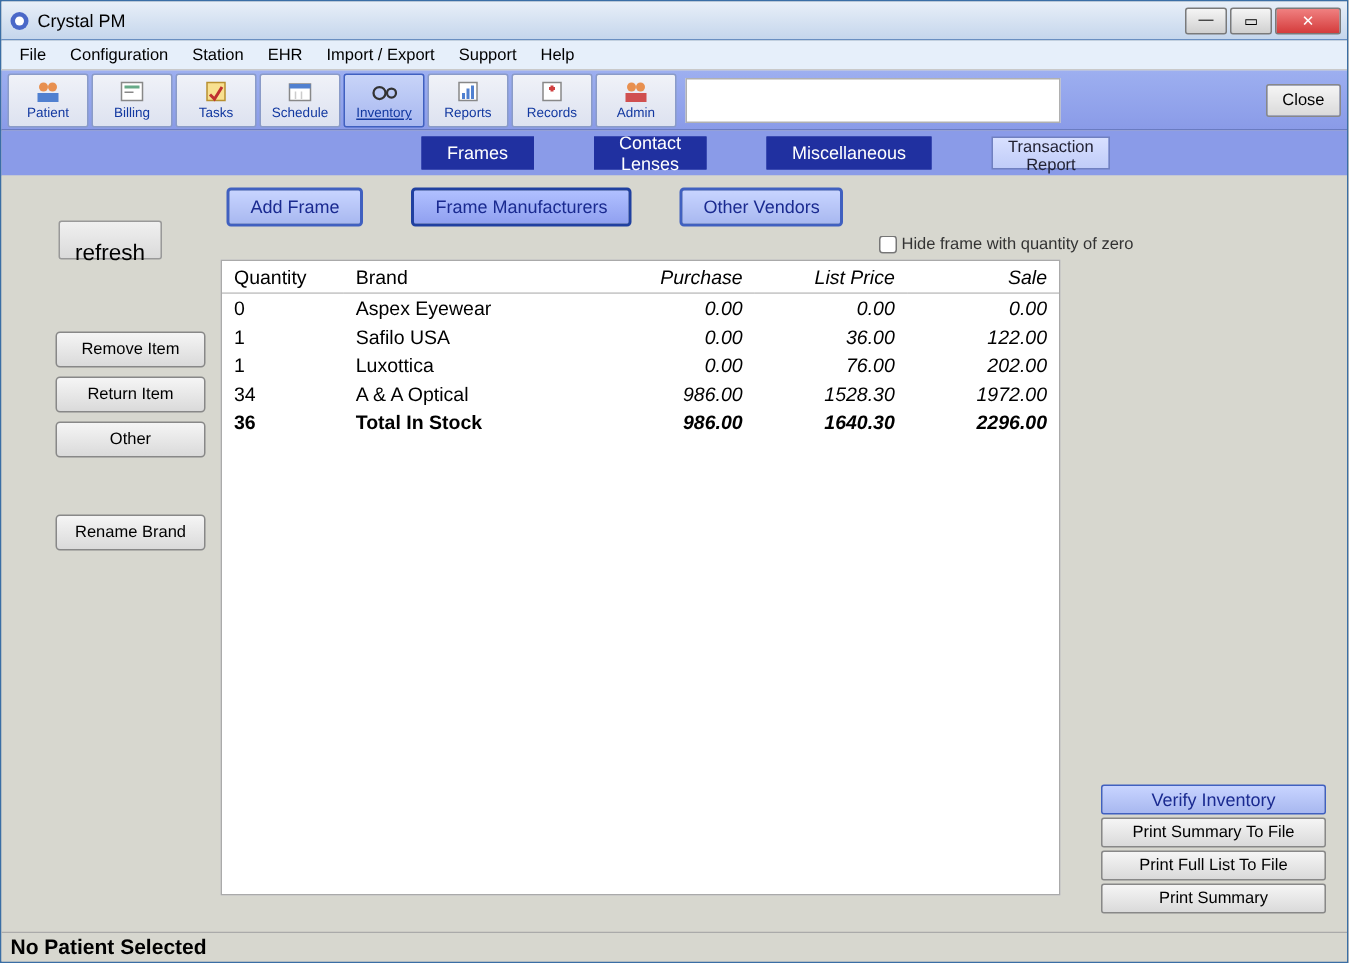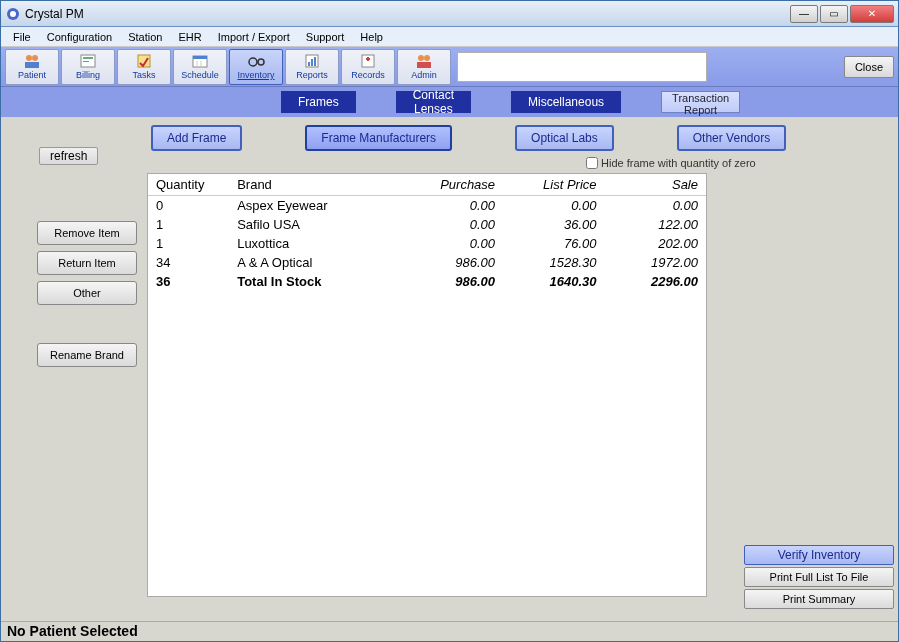--- a/index.html
+++ b/index.html
@@ -16,37 +16,37 @@
   .toolbar { height: 40px; background: linear-gradient(#9daff0, #8a9be8); display: flex; align-items: center; padding: 0 4px; border-bottom: 1px solid #6a7bc1; }
   .tool-btn { width: 54px; height: 36px; background: linear-gradient(#f0f2f8, #dde2f0); border: 1px solid #8a9bc8; border-radius: 2px; margin-right: 2px; display: flex; flex-direction: column; align-items: center; justify-content: center; font-size: 9px; color: #1238a0; cursor: pointer; }
   .tool-btn.active { background: linear-gradient(#c8d4f8, #a8b8f0); border-color: #4060c0; text-decoration: underline; }
   .tool-icon { width: 18px; height: 16px; margin-bottom: 1px; }
   .tool-blank { width: 250px; height: 30px; background: #fff; border: 1px solid #b0b0b0; margin-left: 4px; }
   .close-btn { margin-left: auto; height: 22px; padding: 0 10px; background: linear-gradient(#f5f5f5, #dadada); border: 1px solid #888; border-radius: 2px; font-size: 11px; cursor: pointer; }
   .subnav { height: 30px; background: #8a9be8; display: flex; align-items: center; padding: 0 260px 0 280px; gap: 40px; }
   .subnav-btn { height: 22px; padding: 0 16px; background: #2030a0; color: #fff; border: 1px solid #2030a0; font-size: 12px; cursor: pointer; display: flex; align-items: center; }
   .tx-report { margin-left: auto; height: 22px; padding: 0 10px; background: linear-gradient(#d8e0ff, #c0ccf8); border: 1px solid #7080c0; font-size: 11px; color: #223; cursor: pointer; }
   .content { flex: 1; background: #d7d7cf; display: flex; flex-direction: column; position: relative; }
-  .action-row { display: flex; align-items: center; padding: 8px 0 4px 150px; gap: 63px; }
+  .action-row { display: flex; align-items: center; padding: 8px 0 4px 150px; gap: 32px; }
   .action-btn { height: 26px; padding: 0 14px; background: linear-gradient(#c8d4ff, #a8b8f0); border: 2px solid #4060c0; color: #1a2a90; font-size: 12px; border-radius: 3px; cursor: pointer; display: flex; align-items: center; }
   .action-btn.selected { background: linear-gradient(#b0c0ff, #90a0f0); border: 2px solid #2040a0; }
-  .refresh-btn { position: absolute; left: 38px; top: 30px; height: 18px; padding: 0 10px; background: linear-gradient(#f0f0f0, #dadada); border: 1px solid #999; font-size: 12px; border-radius: 2px; cursor: pointer; }
+  .refresh-btn { position: absolute; left: 38px; top: 30px; height: 18px; padding: 12px 10px; background: linear-gradient(#f0f0f0, #dadada); border: 1px solid #999; font-size: 15px; border-radius: 2px; cursor: pointer; }
   .checkbox-row { position: absolute; left: 585px; top: 40px; font-size: 11px; color: #333; display: flex; align-items: center; gap: 3px; }
   .checkbox-row input { width: 12px; height: 12px; }
   .main-area { display: flex; flex: 1; padding: 0 10px 0 36px; gap: 10px; }
   .left-buttons { display: flex; flex-direction: column; gap: 6px; padding-top: 66px; width: 100px; }
   .side-btn { height: 24px; background: linear-gradient(#f5f5f5, #dadada); border: 1px solid #888; border-radius: 3px; font-size: 11px; cursor: pointer; }
   .side-gap { height: 26px; }
   .table-wrap { flex: 1; background: #fff; border: 1px solid #aaa; margin-top: 18px; max-width: 560px; height: 424px; overflow: hidden; }
   table { width: 100%; border-collapse: collapse; font-size: 13px; }
   th { text-align: left; padding: 3px 8px; font-weight: normal; background: #fff; border-bottom: 1px solid #ccc; }
   th.num, td.num { text-align: right; font-style: italic; }
   td { padding: 2px 8px; }
   tr.total td { font-weight: bold; }
-  .right-buttons { position: absolute; right: 4px; bottom: 12px; display: flex; flex-direction: column; gap: 2px; width: 150px; }
+  .right-buttons { position: absolute; right: 14px; bottom: 12px; display: flex; flex-direction: column; gap: 2px; width: 150px; }
   .verify-btn { height: 20px; background: linear-gradient(#c8d4ff, #a8b8f0); border: 1px solid #4060c0; color: #1a2a90; font-size: 12px; border-radius: 2px; cursor: pointer; }
   .print-btn { height: 20px; background: linear-gradient(#f5f5f5, #dadada); border: 1px solid #888; font-size: 11px; border-radius: 2px; cursor: pointer; }
   .statusbar { height: 20px; background: #d7d7cf; border-top: 1px solid #aaa; padding: 1px 6px; font-size: 14px; font-weight: bold; }
 </style>
 </head>
 <body>
 
 <div class="window">
   <div class="titlebar">
     <svg class="titlebar-icon" viewBox="0 0 16 16">
@@ -146,21 +146,20 @@
     <button class="subnav-btn">Contact Lenses</button>
     <button class="subnav-btn">Miscellaneous</button>
     <button class="tx-report">Transaction Report</button>
   </div>
 
   <div class="content">
     <button class="refresh-btn">refresh</button>
     <div class="action-row">
       <button class="action-btn">Add Frame</button>
       <button class="action-btn selected">Frame Manufacturers</button>
-      <button class="action-btn">Optical Labs</button>
       <button class="action-btn">Other Vendors</button>
     </div>
     <div class="checkbox-row">
       <input type="checkbox" style="">
       <span>Hide frame with quantity of zero</span>
     </div>
 
     <div class="main-area">
       <div class="left-buttons">
         <button class="side-btn">Remove Item</button>
@@ -217,19 +216,20 @@
                 <td class="num">1640.30</td>
                 <td class="num">2296.00</td>
               </tr>
             </tbody>
         </table>
       </div>
     </div>
 
     <div class="right-buttons">
       <button class="verify-btn">Verify Inventory</button>
+      <button class="print-btn">Print Summary To File</button>
       <button class="print-btn">Print Full List To File</button>
       <button class="print-btn">Print Summary</button>
     </div>
   </div>
 
   <div class="statusbar">No Patient Selected</div>
 </div>
 
 </body></html>

